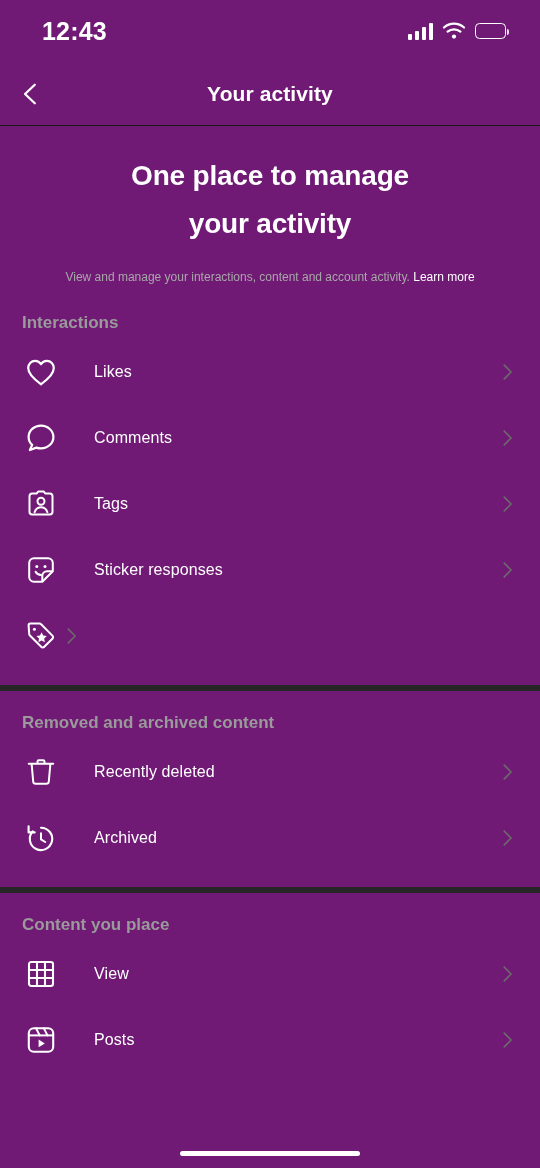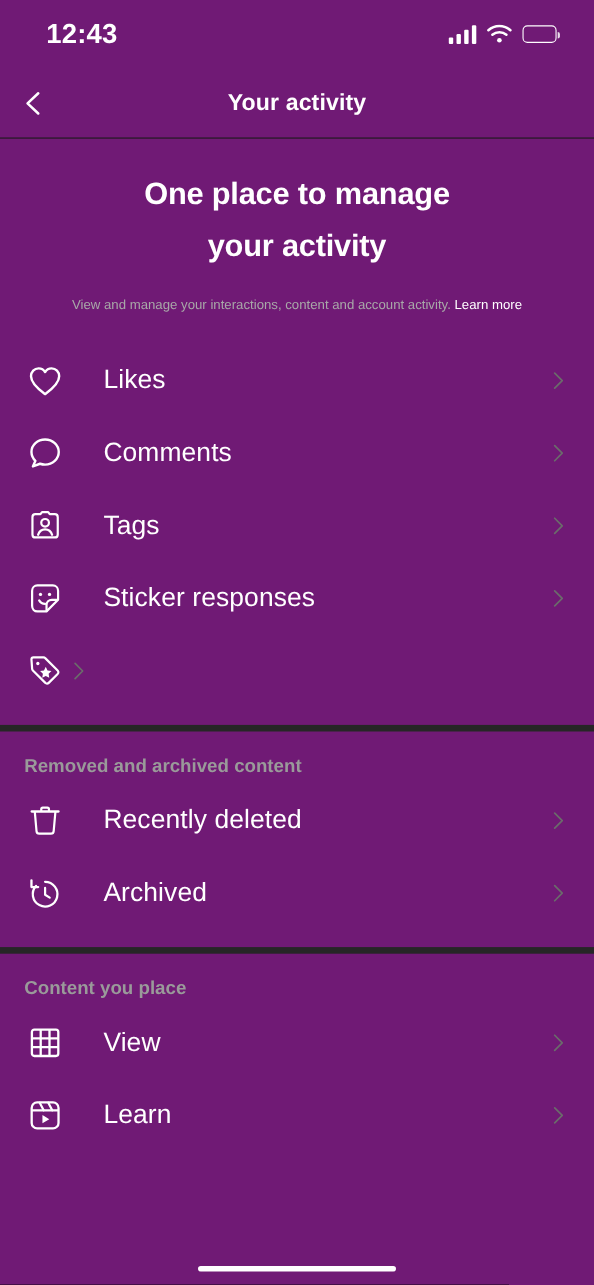--- a/index.html
+++ b/index.html
@@ -64,21 +64,21 @@
   .divider { height:6px; background:#262626; width:100%; margin-top:16px; }
 
   .row {
     display:flex; align-items:center; height:66px; padding:0 22px; cursor:pointer;
   }
   .row .ico {
     width:38px; height:38px; flex:0 0 38px; display:flex;
     align-items:center; justify-content:center;
   }
   .row .label {
-    flex:1; color:#fff; font-size:24px; margin-left:34px; letter-spacing:0.1px;
+    flex:1; color:#fff; font-size:16px; margin-left:34px; letter-spacing:0.1px;
   }
   .row .chev { width:22px; height:22px; flex:0 0 22px; display:flex;
                align-items:center; justify-content:flex-end; }
 
   
   .home-indicator {
     position:absolute; bottom:12px; left:50%; transform:translateX(-50%);
     width:180px; height:5px; background:#fff; border-radius:3px;
   }
   svg { display:block; }
@@ -125,20 +125,21 @@
       <div>your activity</div>
     </div>
     <div class="hero-sub">
       <span>View and manage your interactions, content and account activity.</span>
       <span class="learn">Learn more</span>
     </div>
   </div>
 
   <div id="sections-root">
       <div class="section">
+        <div class="section-title">Interactions</div>
         <div class="row">
           <span class="ico">
             <svg viewBox="0 0 34 34" width="34" height="34">
               <path d="M17 29.3C16 28.5 4.2 20.6 4.2 13.1c0-4.2 3-7.2 6.9-7.2 2.8 0 4.9 1.6 5.9 3.3 1-1.7 3.1-3.3 5.9-3.3 3.9 0 6.9 3 6.9 7.2 0 7.5-11.8 15.4-12.8 16.2z" fill="none" stroke="#fff" stroke-width="2.2" stroke-linejoin="round"></path>
             </svg>
           </span>
           <span class="label">Likes</span>
           <span class="chev">
             <svg viewBox="0 0 24 24" width="22" height="22">
               <path d="M9 4.5 L16.5 12 L9 19.5" fill="none" stroke="#6b6b6b" stroke-width="1.7" stroke-linecap="round" stroke-linejoin="round"></path>
@@ -258,21 +259,21 @@
         </div>
         <div class="row">
           <span class="ico">
             <svg viewBox="0 0 34 34" width="34" height="34">
               <rect x="4.8" y="5.2" width="24.4" height="23.6" rx="5" fill="none" stroke="#fff" stroke-width="2.1"></rect>
               <path d="M4.8 12.4h24.4" fill="none" stroke="#fff" stroke-width="2"></path>
               <path d="M12.1 5.4l3.6 7M19.9 5.4l3.6 7" fill="none" stroke="#fff" stroke-width="2" stroke-linecap="round"></path>
               <path d="M14.6 16.6l6.2 3.8-6.2 3.8z" fill="#fff"></path>
             </svg>
           </span>
-          <span class="label">Learn</span>
+          <span class="label">Posts</span>
           <span class="chev">
             <svg viewBox="0 0 24 24" width="22" height="22">
               <path d="M9 4.5 L16.5 12 L9 19.5" fill="none" stroke="#6b6b6b" stroke-width="1.7" stroke-linecap="round" stroke-linejoin="round"></path>
             </svg>
           </span>
         </div>
       </div>
     </div>
 
   <div class="home-indicator"></div>

